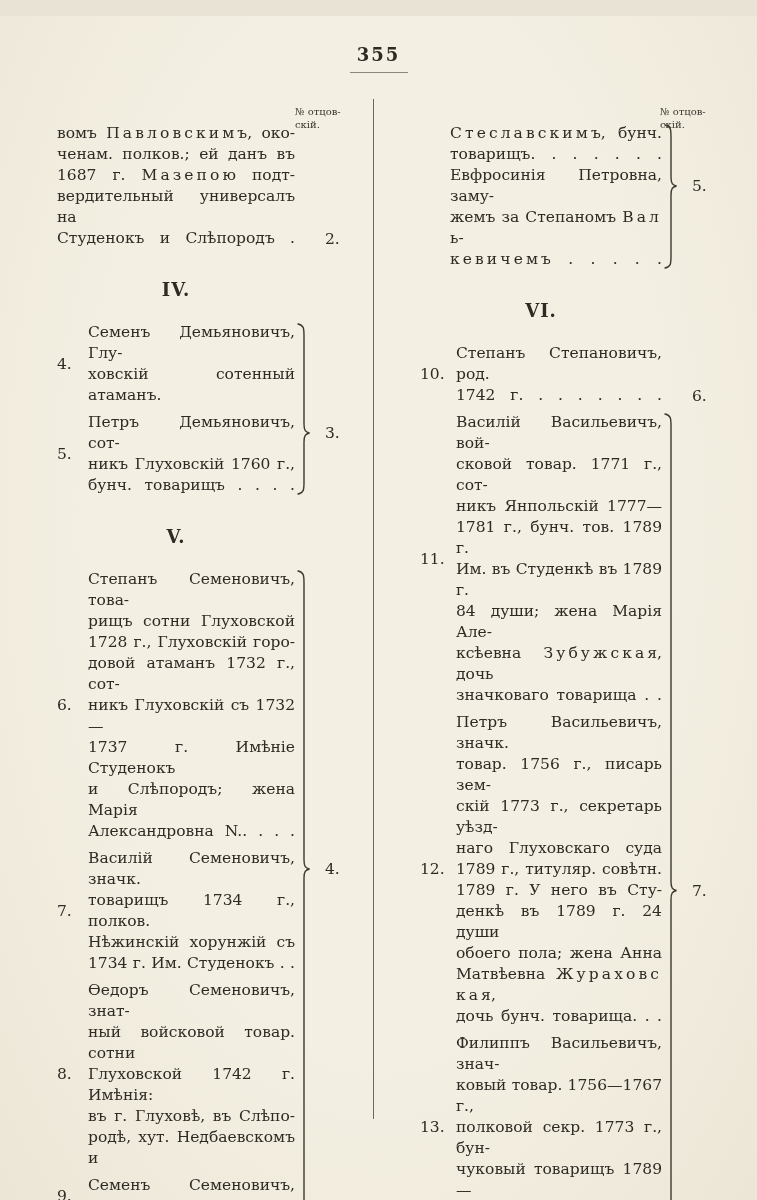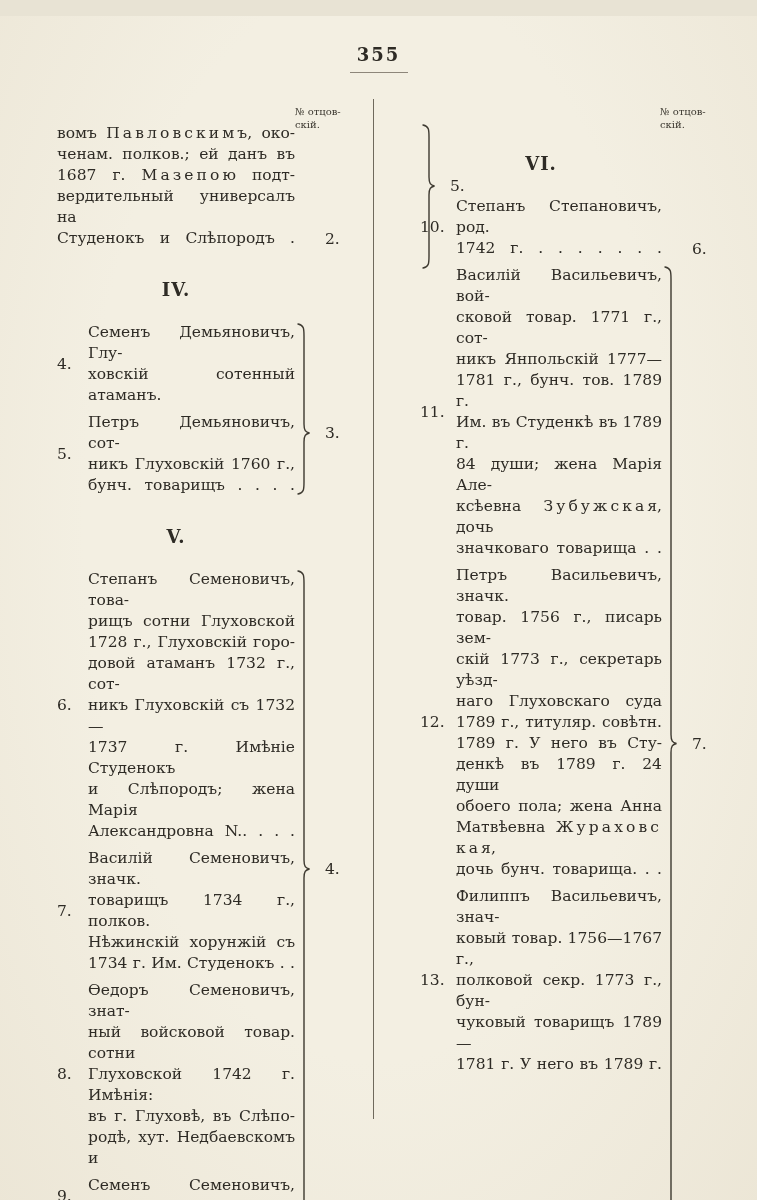--- a/index.html
+++ b/index.html
@@ -178,20 +178,32 @@
 
     <div class="divider"></div>
 
     <section class="half right">
       <div class="gutter-head">
         <span class="gh1">№ отцов-</span>
         <span class="gh2">скій.</span>
       </div>
       <div class="groups" id="right-groups">
           <div class="group">
+            <div class="gtext">
+              <div class="block">
+                <span class="ind"></span>
+                <div class="lines">
+                  <div class="line">С т е с л а в с к и м ъ, бунч.</div>
+                  <div class="line">товарищъ. . . . . . .</div>
+                  <div class="line">Евфросинія Петровна, заму-</div>
+                  <div class="line">жемъ за Степаномъ В а л ь-</div>
+                  <div class="line">к е в и ч е м ъ . . . . .</div>
+                </div>
+              </div>
+            </div>
             <div class="ggut">
               <svg class="brace" width="14" height="147" viewBox="0 0 14 147">
                 <path d="M2 2 C8 3 8 7 8 14 L8 54 C8 60.5 9.5 62 13.5 63 C9.5 64 8 65.5 8 72 L8 133 C8 140 8 144 2 145" fill="none" stroke="#3d3930" stroke-width="1.4" stroke-linecap="round"></path>
               </svg>
               <span class="fnum" style="top: 63px;">5.</span>
             </div>
           </div>
           <div class="heading">VI.</div>
           <div class="group">
             <div class="gtext">

